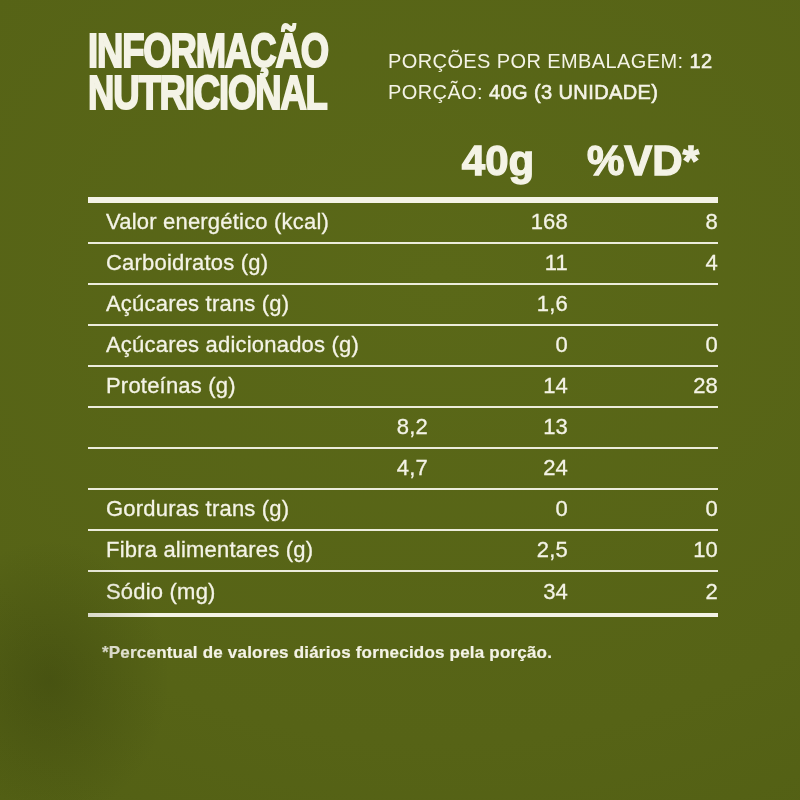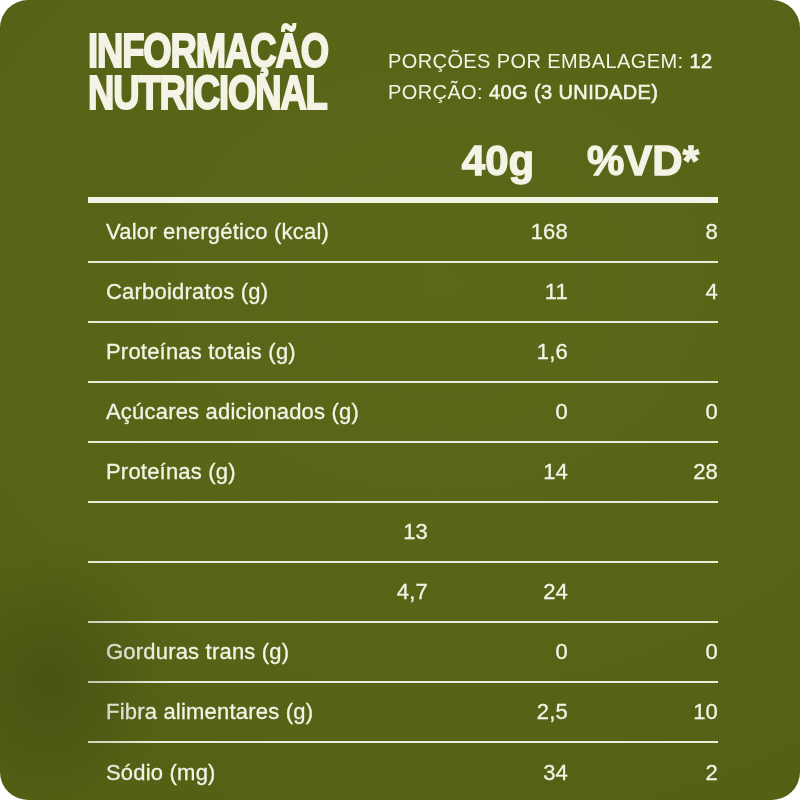--- a/index.html
+++ b/index.html
@@ -11,21 +11,20 @@
   body{
     width:800px;height:800px;
     font-family:"Liberation Sans",sans-serif;
     color:var(--ink);
   }
   .page{
     position:relative;
     width:800px;height:800px;
     overflow:hidden;
     background:radial-gradient(130% 105% at 55% 35%, #5a6818 0%, var(--bg) 55%, #4f5c12 100%);
-    border-radius:28px;
   }
   .page::after{
     content:"";
     position:absolute;left:-70px;top:540px;width:240px;height:280px;
     background:radial-gradient(closest-side, rgba(40,48,8,0.30), rgba(40,48,8,0));
     pointer-events:none;
   }
   .content{
     position:relative;
     padding:30px 82px 0 88px;
@@ -69,21 +68,21 @@
   .cols .c{text-align:center;}
   
   .table{
     margin-top:12px;
     border-top:6px solid var(--ink);
     border-bottom:4px solid var(--ink);
   }
   .row{
     display:grid;
     grid-template-columns:1fr 140px 150px;
-    height:60px;
+    height:41px;
     align-items:center;
     border-bottom:2px solid rgba(244,243,230,0.95);
     font-size:22px;
     letter-spacing:0.2px;
     -webkit-text-stroke:0.3px var(--ink);
   }
   .row:last-child{border-bottom:none;}
   .row .label{padding-left:18px;}
   .row .num{text-align:right;}
   
@@ -134,38 +133,39 @@
           <span class="num">8</span>
         </div>
 
         <div class="row">
           <span class="label">Carboidratos (g)</span>
           <span class="num">11</span>
           <span class="num">4</span>
         </div>
 
         <div class="row">
-          <span class="label">Proteínas totais (g)</span>
+          <span class="label">Açúcares trans (g)</span>
           <span class="num">1,6</span>
           <span class="num"></span>
         </div>
 
         <div class="row">
           <span class="label">Açúcares adicionados (g)</span>
           <span class="num">0</span>
           <span class="num">0</span>
         </div>
 
         <div class="row">
           <span class="label">Proteínas (g)</span>
           <span class="num">14</span>
           <span class="num">28</span>
         </div>
 
         <div class="row">
+          <span class="num">8,2</span>
           <span class="num">13</span>
         </div>
 
         <div class="row">
           <span class="num">4,7</span>
           <span class="num">24</span>
         </div>
 
         <div class="row">
           <span class="label">Gorduras trans (g)</span>

